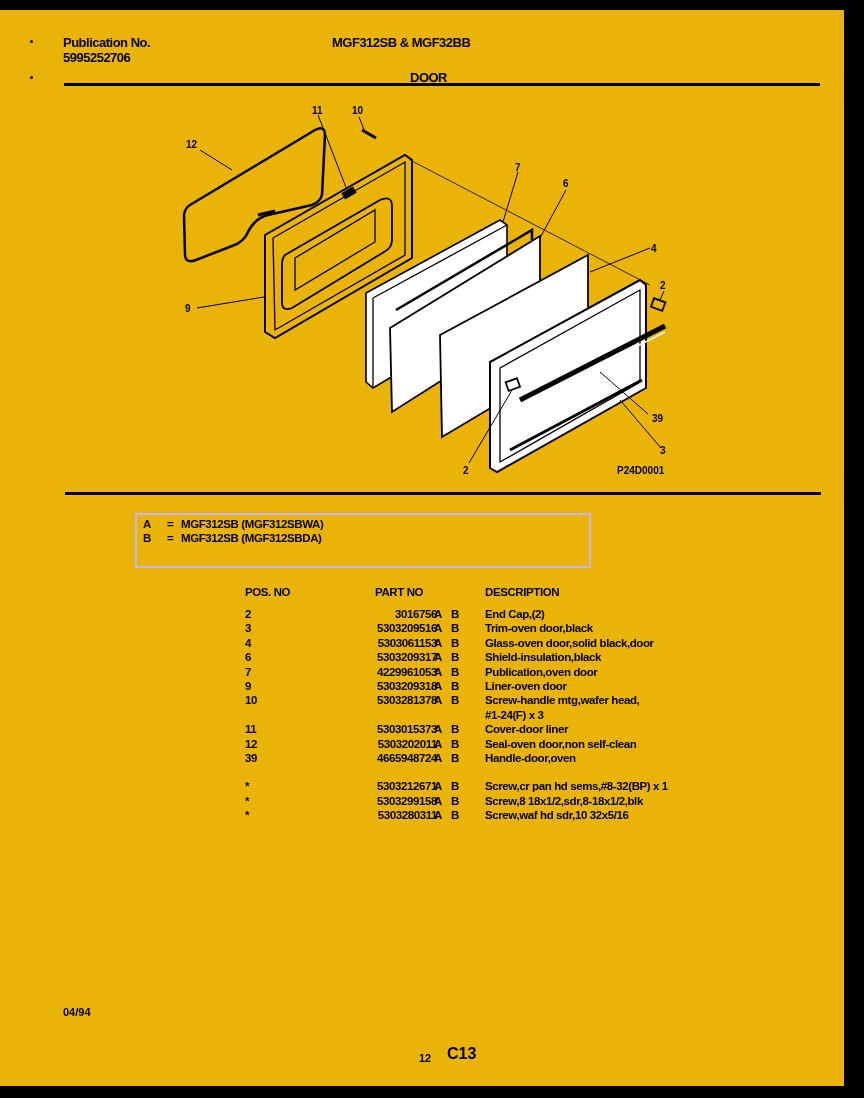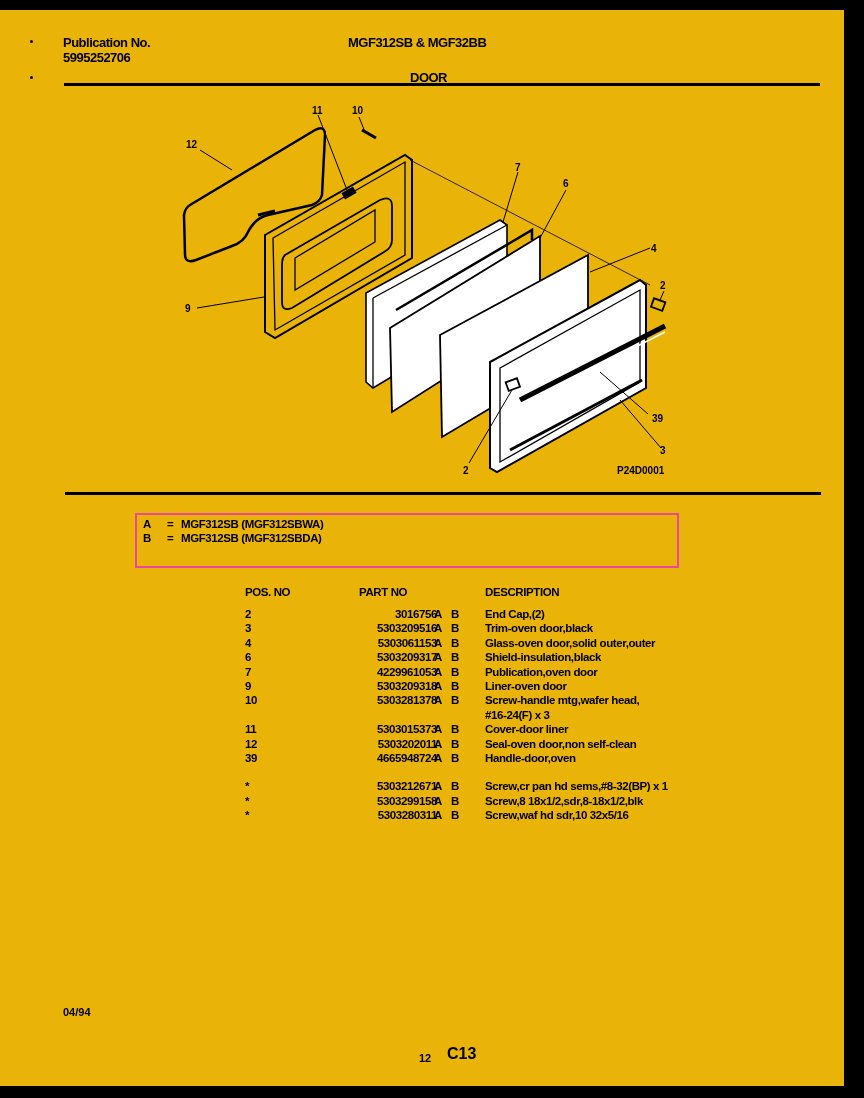--- a/index.html
+++ b/index.html
@@ -4,21 +4,21 @@
 <style>
   html, body { margin:0; padding:0; background:#000; }
   body { width:864px; height:1098px; position:relative; overflow:hidden; font-family:"Liberation Sans", sans-serif; color:#000; }
   .page { position:absolute; left:0; top:10px; width:844px; height:1076px; background:#eab308; }
   .abs { position:absolute; }
   .hdr { font-size:13px; font-weight:bold; letter-spacing:-0.5px; line-height:15px; }
   .dot { position:absolute; width:3px; height:3px; background:#000; border-radius:50%; }
   .rule { position:absolute; height:3px; background:#000; }
   .diagram { position:absolute; left:150px; top:90px; width:540px; height:390px; }
   .diagram svg { width:100%; height:100%; }
-  .legend-box { position:absolute; left:135px; top:513px; width:544px; height:55px; border:2px solid #ec4899; box-sizing:border-box; }
+  .legend-box { position:absolute; left:135px; top:513px; width:456px; height:55px; border:2px solid #c4b5fd; box-sizing:border-box; }
   .legend-row { position:absolute; left:6px; font-size:11.5px; font-weight:bold; letter-spacing:-0.4px; white-space:nowrap; }
   .legend-row .k { display:inline-block; width:24px; }
   .parts { position:absolute; left:233px; top:585px; width:460px; font-size:11.5px; font-weight:bold; letter-spacing:-0.4px; }
   .prow { position:relative; height:14.4px; line-height:14.4px; white-space:nowrap; }
   .prow.h { height:22px; }
   .c-pos { position:absolute; left:12px; }
   .c-part { position:absolute; left:104px; width:100px; text-align:right; }
   .c-a { position:absolute; left:201px; }
   .c-b { position:absolute; left:218px; }
   .c-desc { position:absolute; left:252px; }
@@ -29,21 +29,21 @@
 </head>
 <body>
 
 <div class="page">
 
   <div class="dot" style="left:30px; top:30px;"></div>
   <div class="dot" style="left:30px; top:66px;"></div>
 
   <div class="abs hdr" style="left:63px; top:25px;">Publication No.</div>
   <div class="abs hdr" style="left:63px; top:40px;">5995252706</div>
-  <div class="abs hdr" style="left:348px; top:25px;">MGF312SB &amp; MGF32BB</div>
+  <div class="abs hdr" style="left:332px; top:25px;">MGF312SB &amp; MGF32BB</div>
   <div class="abs hdr" style="left:410px; top:60px;">DOOR</div>
   <div class="rule" style="left:64px; top:73px; width:756px;"></div>
 
   <div class="diagram">
     <svg viewBox="150 90 540 390" xmlns="http://www.w3.org/2000/svg" fill="none" stroke="#000" stroke-width="1.3">
 
       <g stroke-width="2.5">
         <path d="M190 195 L315 120 Q325 115 325 125 L322 185 Q320 192 312 195 L268 205 Q255 208 248 222 Q244 232 232 236 L196 250 Q185 254 185 244 L184 205 Q185 198 190 195 Z"></path>
       </g>
       <path d="M258 205 L275 201" stroke-width="3"></path>
@@ -123,21 +123,21 @@
       <span class="k">A</span><span class="k" style="width:14px;">=</span><span>MGF312SB (MGF312SBWA)</span>
     </div>
     <div class="legend-row" style="top:17px;">
       <span class="k">B</span><span class="k" style="width:14px;">=</span><span>MGF312SB (MGF312SBDA)</span>
     </div>
   </div>
 
   <div class="parts" style="top:575px;">
     <div class="prow h">
       <span class="c-pos">POS. NO</span>
-      <span class="c-part" style="left:88px; width:auto; text-align:right;padding-left:38px;">PART NO</span>
+      <span class="c-part" style="left:104px; width:auto; text-align:right;padding-left:38px;">PART NO</span>
       <span class="c-desc">DESCRIPTION</span>
     </div>
     <div id="rows">
         <div class="prow">
           <span class="c-pos">2</span>
           <span class="c-part">3016756</span>
           <span class="c-a">A</span>
           <span class="c-b">B</span>
           <span class="c-desc">End Cap,(2)</span>
         </div>
@@ -146,21 +146,21 @@
           <span class="c-part">5303209516</span>
           <span class="c-a">A</span>
           <span class="c-b">B</span>
           <span class="c-desc">Trim-oven door,black</span>
         </div>
         <div class="prow">
           <span class="c-pos">4</span>
           <span class="c-part">5303061153</span>
           <span class="c-a">A</span>
           <span class="c-b">B</span>
-          <span class="c-desc">Glass-oven door,solid outer,outer</span>
+          <span class="c-desc">Glass-oven door,solid black,door</span>
         </div>
         <div class="prow">
           <span class="c-pos">6</span>
           <span class="c-part">5303209317</span>
           <span class="c-a">A</span>
           <span class="c-b">B</span>
           <span class="c-desc">Shield-insulation,black</span>
         </div>
         <div class="prow">
           <span class="c-pos">7</span>
@@ -177,21 +177,21 @@
           <span class="c-desc">Liner-oven door</span>
         </div>
         <div class="prow">
           <span class="c-pos">10</span>
           <span class="c-part">5303281378</span>
           <span class="c-a">A</span>
           <span class="c-b">B</span>
           <span class="c-desc">Screw-handle mtg,wafer head,</span>
         </div>
         <div class="prow">
-          <span class="c-desc">#16-24(F) x 3</span>
+          <span class="c-desc">#1-24(F) x 3</span>
         </div>
         <div class="prow">
           <span class="c-pos">11</span>
           <span class="c-part">5303015373</span>
           <span class="c-a">A</span>
           <span class="c-b">B</span>
           <span class="c-desc">Cover-door liner</span>
         </div>
         <div class="prow">
           <span class="c-pos">12</span>

